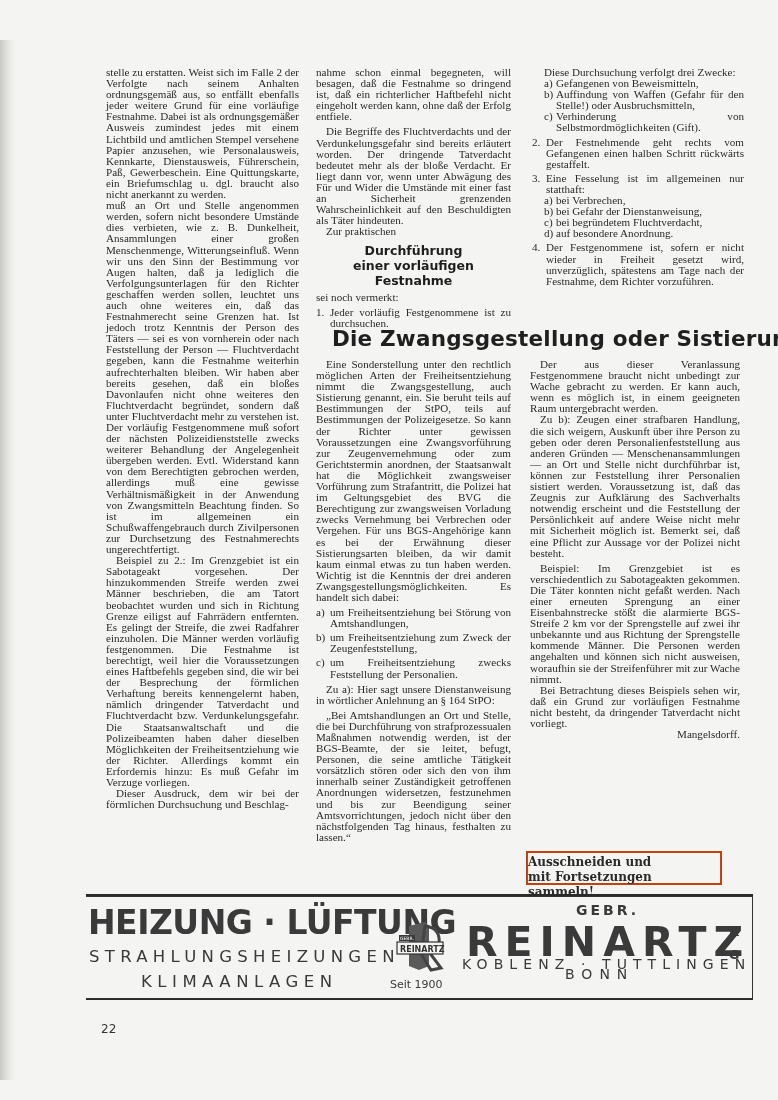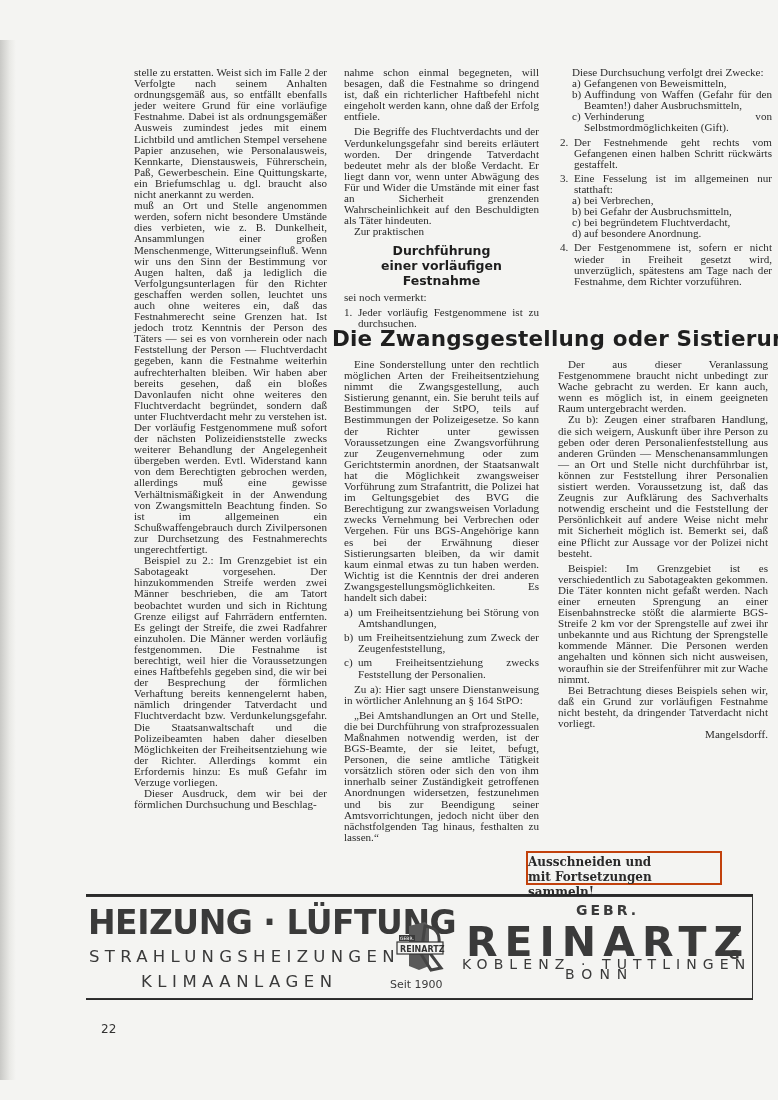--- a/index.html
+++ b/index.html
@@ -8,21 +8,21 @@
     background:#f4f4f2;
     font-family:"Liberation Serif", "DejaVu Serif", serif;
     color:#2a2a2a;
   }
   .edge-shadow {
     position:absolute; left:0; top:40px; width:16px; height:1040px;
     background:linear-gradient(to right,#c9c9c6,#e9e9e6 60%,rgba(0,0,0,0));
   }
   .col {
     position:absolute; font-size:11.1px; line-height:11.1px;
-    text-align:justify; hyphens:manual;margin-left:28px;
+    text-align:justify; hyphens:manual;
   }
   .col p { margin:0; }
   .col p.ind { text-indent:10px; }
   .col p.gap { margin-top:4px; }
   .c1 { left:106px; top:67px; width:193px; }
   .c2 { left:316px; top:67px; width:195px; }
   .c3 { left:544px; top:67px; width:200px; }
   .c2b { left:316px; top:359px; width:195px; }
   .c3b { left:530px; top:359px; width:210px; }
   .c1 .sub, .c2 .sub {
@@ -100,21 +100,21 @@
 
 <div class="col c3">
   <p>Diese Durchsuchung verfolgt drei Zwecke:</p>
   <ul class="list sub2">
     <li>
         <span class="m">a)</span>
         <span class="t">Gefangenen von Beweismitteln,</span>
       </li>
     <li>
         <span class="m">b)</span>
-        <span class="t">Auffindung von Waffen (Gefahr für den Beamten!) daher Ausbruchsmitteln,</span>
+        <span class="t">Auffindung von Waffen (Gefahr für den Stelle!) oder Ausbruchsmitteln,</span>
       </li>
     <li>
         <span class="m">c)</span>
         <span class="t">Verhinderung von Selbstmordmöglichkeiten (Gift).</span>
       </li>
   </ul>
   <ul class="list" style="margin-left:-12px;margin-top:3px">
     <li>
         <span class="m">2.</span>
         <span class="t">Der Festnehmende geht rechts vom Gefangenen einen halben Schritt rückwärts gestaffelt.</span>
@@ -124,21 +124,21 @@
         <span class="t">Eine Fesselung ist im allgemeinen nur statthaft:</span>
       </li>
   </ul>
   <ul class="list sub2">
     <li>
         <span class="m">a)</span>
         <span class="t">bei Verbrechen,</span>
       </li>
     <li>
         <span class="m">b)</span>
-        <span class="t">bei Gefahr der Ausbruchsmitteln,</span>
+        <span class="t">bei Gefahr der Dienstanweisung,</span>
       </li>
     <li>
         <span class="m">c)</span>
         <span class="t">bei begründetem Fluchtverdacht,</span>
       </li>
     <li>
         <span class="m">d)</span>
         <span class="t">auf besondere Anordnung.</span>
       </li>
   </ul>

